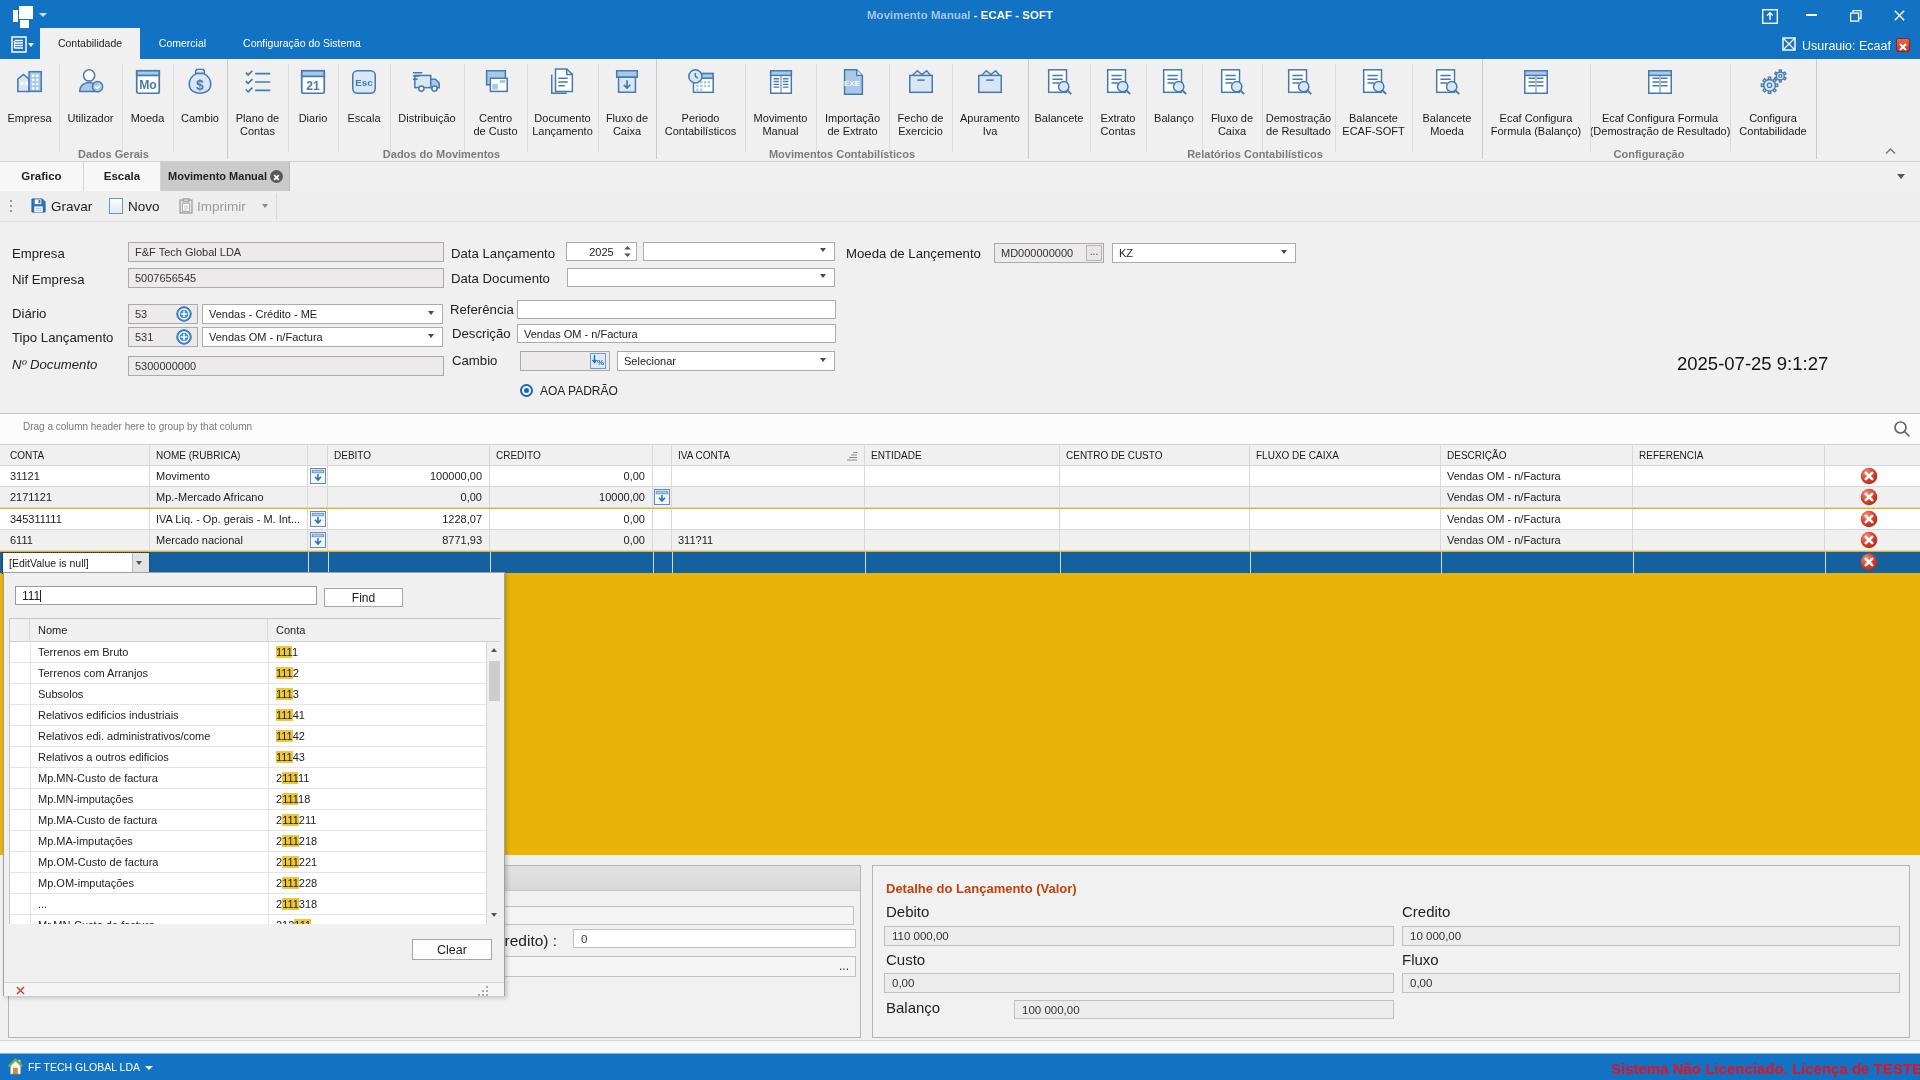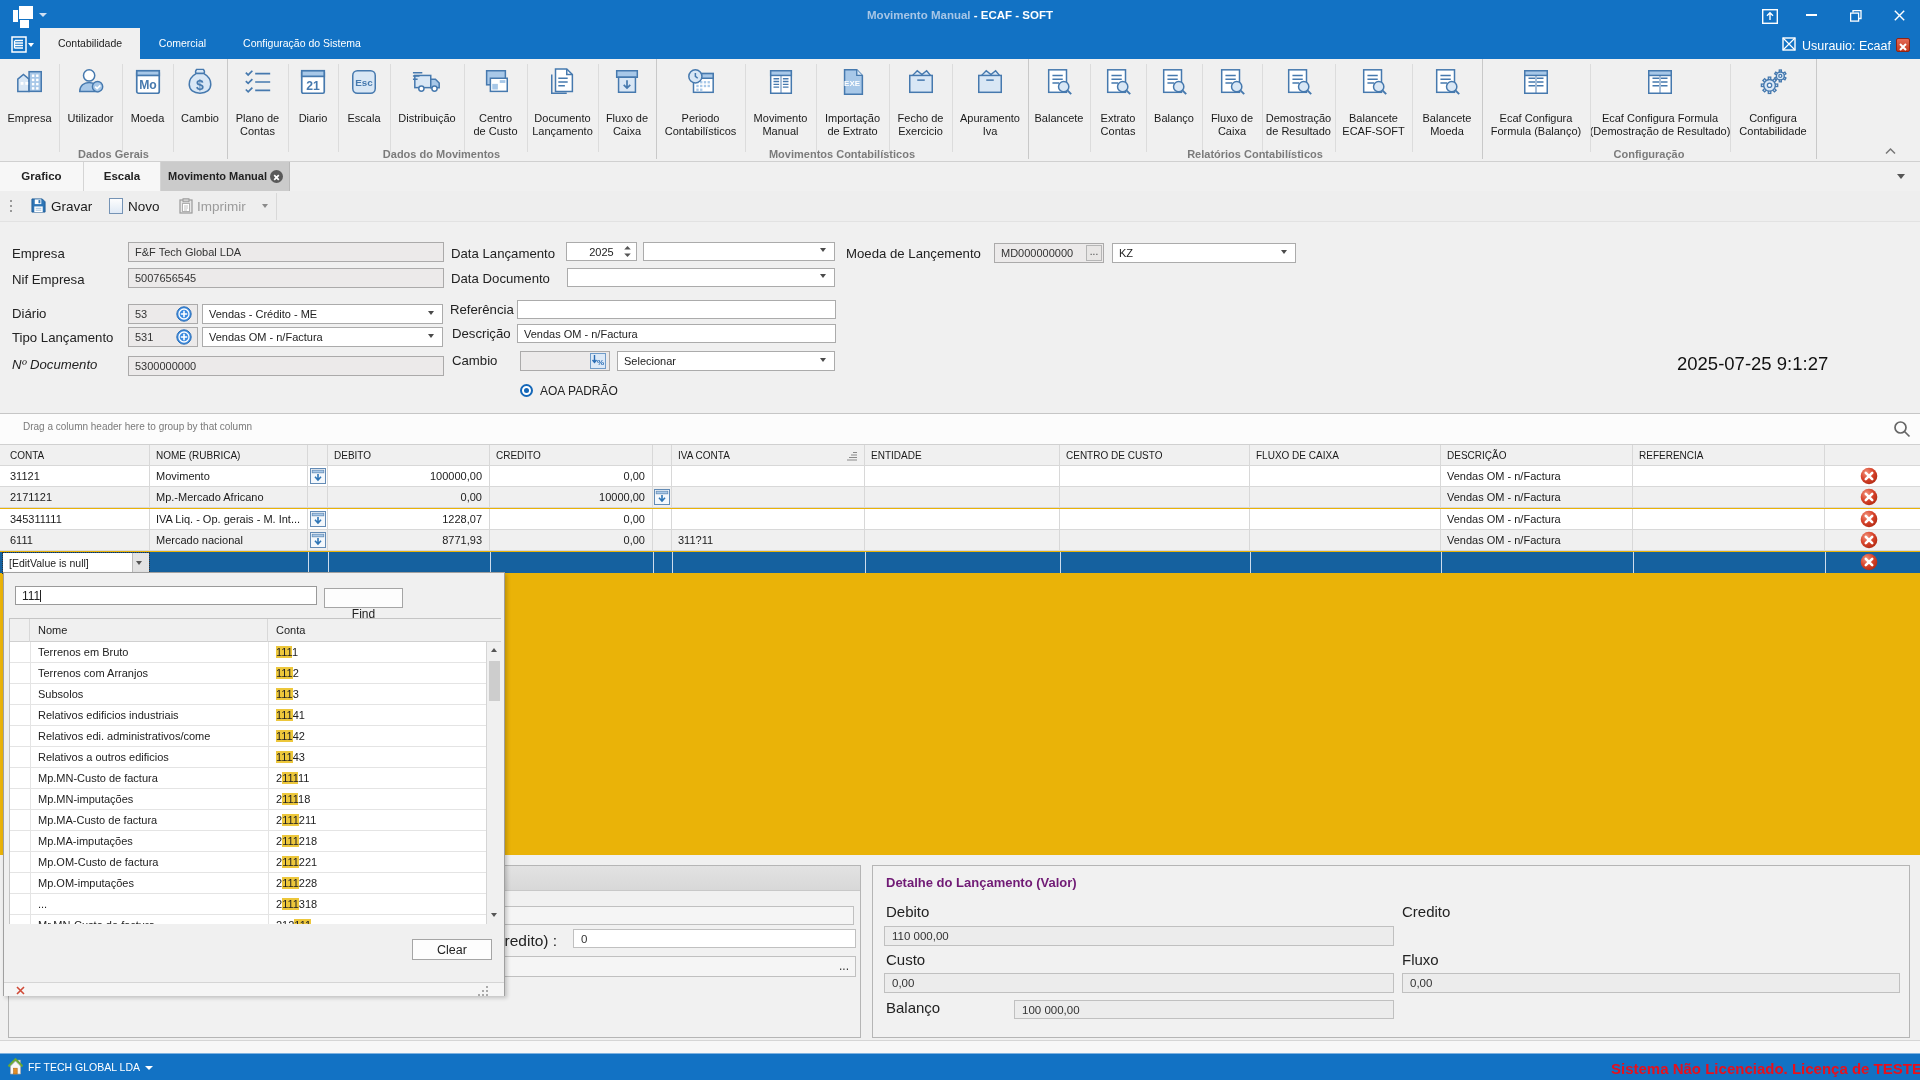--- a/index.html
+++ b/index.html
@@ -714,36 +714,37 @@
 <div id="panels">
   <div class="panel" style="left:8px;top:865px;width:853px;height:173px;">
     <div class="phead"></div>
     <div class="pinp" style="left:292px;top:40px;width:553px;height:19px;background:#f5f5f5;"></div>
     <div class="plab" style="left:350px;top:66px;font-size:15.5px;">Diferenca (Debito - Credito) :</div>
     <div class="pinp" style="left:564px;top:63px;width:283px;height:19px;background:#fff;">0</div>
     <div class="pinp" style="left:292px;top:90px;width:555px;height:21px;background:#f5f5f5;"></div>
     <div class="abs" style="left:830px;top:93px;font-size:12px;color:#333;">...</div>
   </div>
   <div class="panel" style="left:872px;top:865px;width:1038px;height:173px;">
-    <div class="abs" style="left:13px;top:9px;font-size:13px;font-weight:bold;color:#701a75;">Detalhe do Lançamento (Valor)</div>
+    <div class="abs" style="left:13px;top:15px;font-size:13px;font-weight:bold;color:#c2410c;">Detalhe do Lançamento (Valor)</div>
     <div class="plab" style="left:13px;top:37px;">Debito</div>
     <div class="pinp" style="left:11px;top:60px;width:510px;height:20px;">110 000,00</div>
     <div class="plab" style="left:529px;top:37px;">Credito</div>
+    <div class="pinp" style="left:529px;top:60px;width:498px;height:20px;">10 000,00</div>
     <div class="plab" style="left:13px;top:85px;">Custo</div>
     <div class="pinp" style="left:11px;top:107px;width:510px;height:20px;">0,00</div>
     <div class="plab" style="left:529px;top:85px;">Fluxo</div>
     <div class="pinp" style="left:529px;top:107px;width:498px;height:20px;">0,00</div>
     <div class="plab" style="left:13px;top:133px;">Balanço</div>
     <div class="pinp" style="left:141px;top:134px;width:380px;height:19px;">100 000,00</div>
   </div>
 </div>
 
 <div id="popup">
   <div class="abs" style="left:11px;top:13px;width:302px;height:19px;background:#fff;border:1px solid #9a9a9a;font-size:12px;color:#222;padding:2px 0 0 6px;">111<span style="display:inline-block;width:1px;height:12px;background:#222;vertical-align:-2px;"></span></div>
-  <div class="abs" style="left:320px;top:15px;width:79px;height:19px;background:#fdfdfd;border:1px solid #a5a5a5;font-size:12px;color:#222;text-align:center;padding-top:18px;">Find</div>
+  <div class="abs" style="left:320px;top:15px;width:79px;height:19px;background:#fdfdfd;border:1px solid #a5a5a5;font-size:12px;color:#222;text-align:center;padding-top:2px;">Find</div>
 
   <div class="abs" style="left:5px;top:45px;width:492px;height:306px;background:#fff;border:1px solid #c5c5c5;">
     <div class="abs" style="left:0;top:0;width:491px;height:23px;background:#f0f0f0;border-bottom:1px solid #d0d0d0;">
       <div class="abs" style="left:0px;top:0;width:20px;height:23px;border-right:1px solid #d8d8d8;"></div>
       <div class="abs" style="left:20px;top:0;width:238px;height:23px;border-right:1px solid #d8d8d8;font-size:11px;color:#222;padding:5px 0 0 8px;">Nome</div>
       <div class="abs" style="left:258px;top:0;width:218px;height:23px;font-size:11px;color:#222;padding:5px 0 0 8px;">Conta</div>
     </div>
     <div id="plist">
       <div class="pr" style="top:0">
             <span class="pn">Terrenos em Bruto</span>

